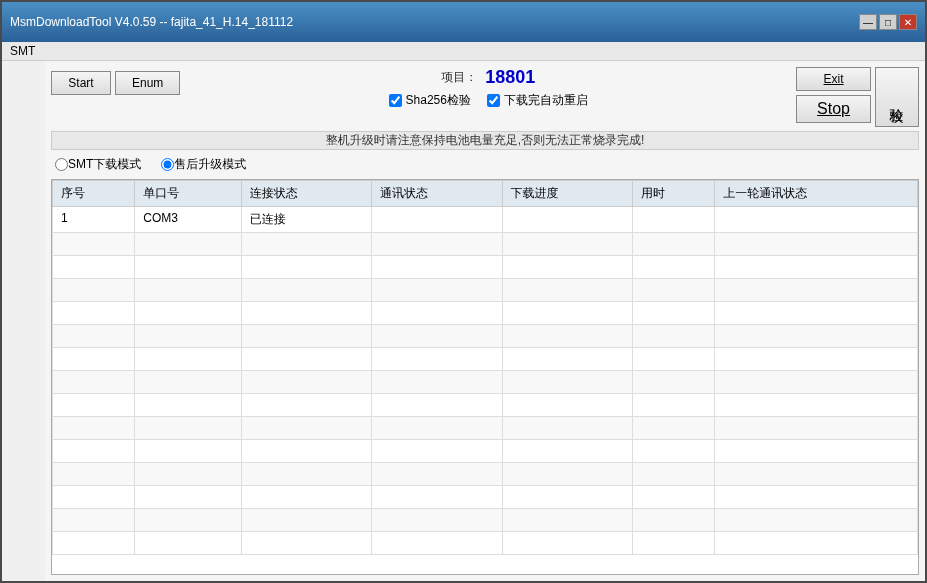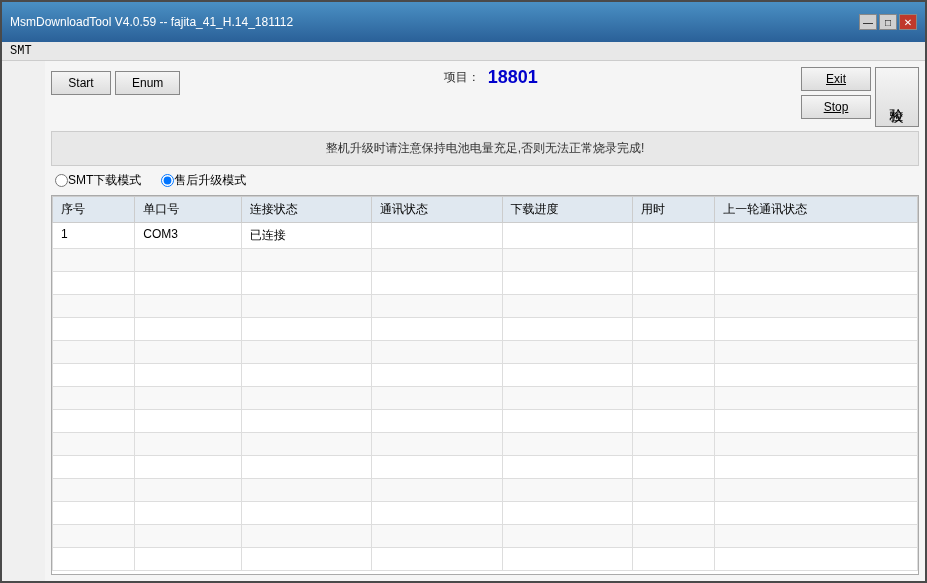--- a/index.html
+++ b/index.html
@@ -44,21 +44,20 @@
       justify-content: center;
       background: #d0d0d0;
       color: #000;
     }
     .title-btn.close { background: #c0392b; color: white; }
     .menu-bar {
       background: #e8e8e8;
       padding: 2px 8px;
       border-bottom: 1px solid #ccc;
       font-size: 12px;
-      font-family: Liberation Mono, monospace;
     }
     .main-content {
       flex: 1;
       display: flex;
       flex-direction: column;
       background: #f5f5f5;
       padding: 6px;
       margin-left: 43px;
     }
     .btn {
@@ -96,31 +95,31 @@
       cursor: pointer;
       writing-mode: vertical-rl;
       min-width: 40px;
       min-height: 60px;
       display: flex;
       align-items: center;
       justify-content: center;
     }
     .stop-btn {
       padding: 4px 20px;
-      font-size: 12px;
+      font-size: 16px;
       font-family: 'Microsoft YaHei', SimSun, sans-serif;
       border: 1px solid #888;
       background: linear-gradient(to bottom, #f5f5f5, #ddd);
       cursor: pointer;
       min-width: 70px;
     }
     .notice-bar {
       background: #e8e8e8;
       border: 1px solid #ccc;
-      padding: 8px 8px;
+      padding: 0 8px;
       text-align: center;
       font-size: 12px;
       color: #333;
       margin-bottom: 4px;
     }
     .radio-row {
       display: flex;
       align-items: center;
       gap: 20px;
       margin-bottom: 4px;
@@ -235,20 +234,30 @@
 
       <div class="left-buttons">
         <button class="btn">Start</button>
         <button class="btn">Enum</button>
       </div>
 
       <div class="center-area">
         <div class="proj-row">
           <span class="project-label">项目：</span>
           <span class="project-value">18801</span>
+        </div>
+        <div class="check-row">
+          <label class="checkbox-item">
+            <input type="checkbox" checked="" style="">
+            <span>Sha256检验</span>
+          </label>
+          <label class="checkbox-item">
+            <input type="checkbox" checked="" style="">
+            <span>下载完自动重启</span>
+          </label>
         </div>
       </div>
 
       <div class="top-right-area">
         <div class="exit-stop-col">
           <button class="exit-btn">Exit</button>
           <button class="stop-btn">Stop</button>
         </div>
         <button class="verify-btn">校验</button>
       </div>

